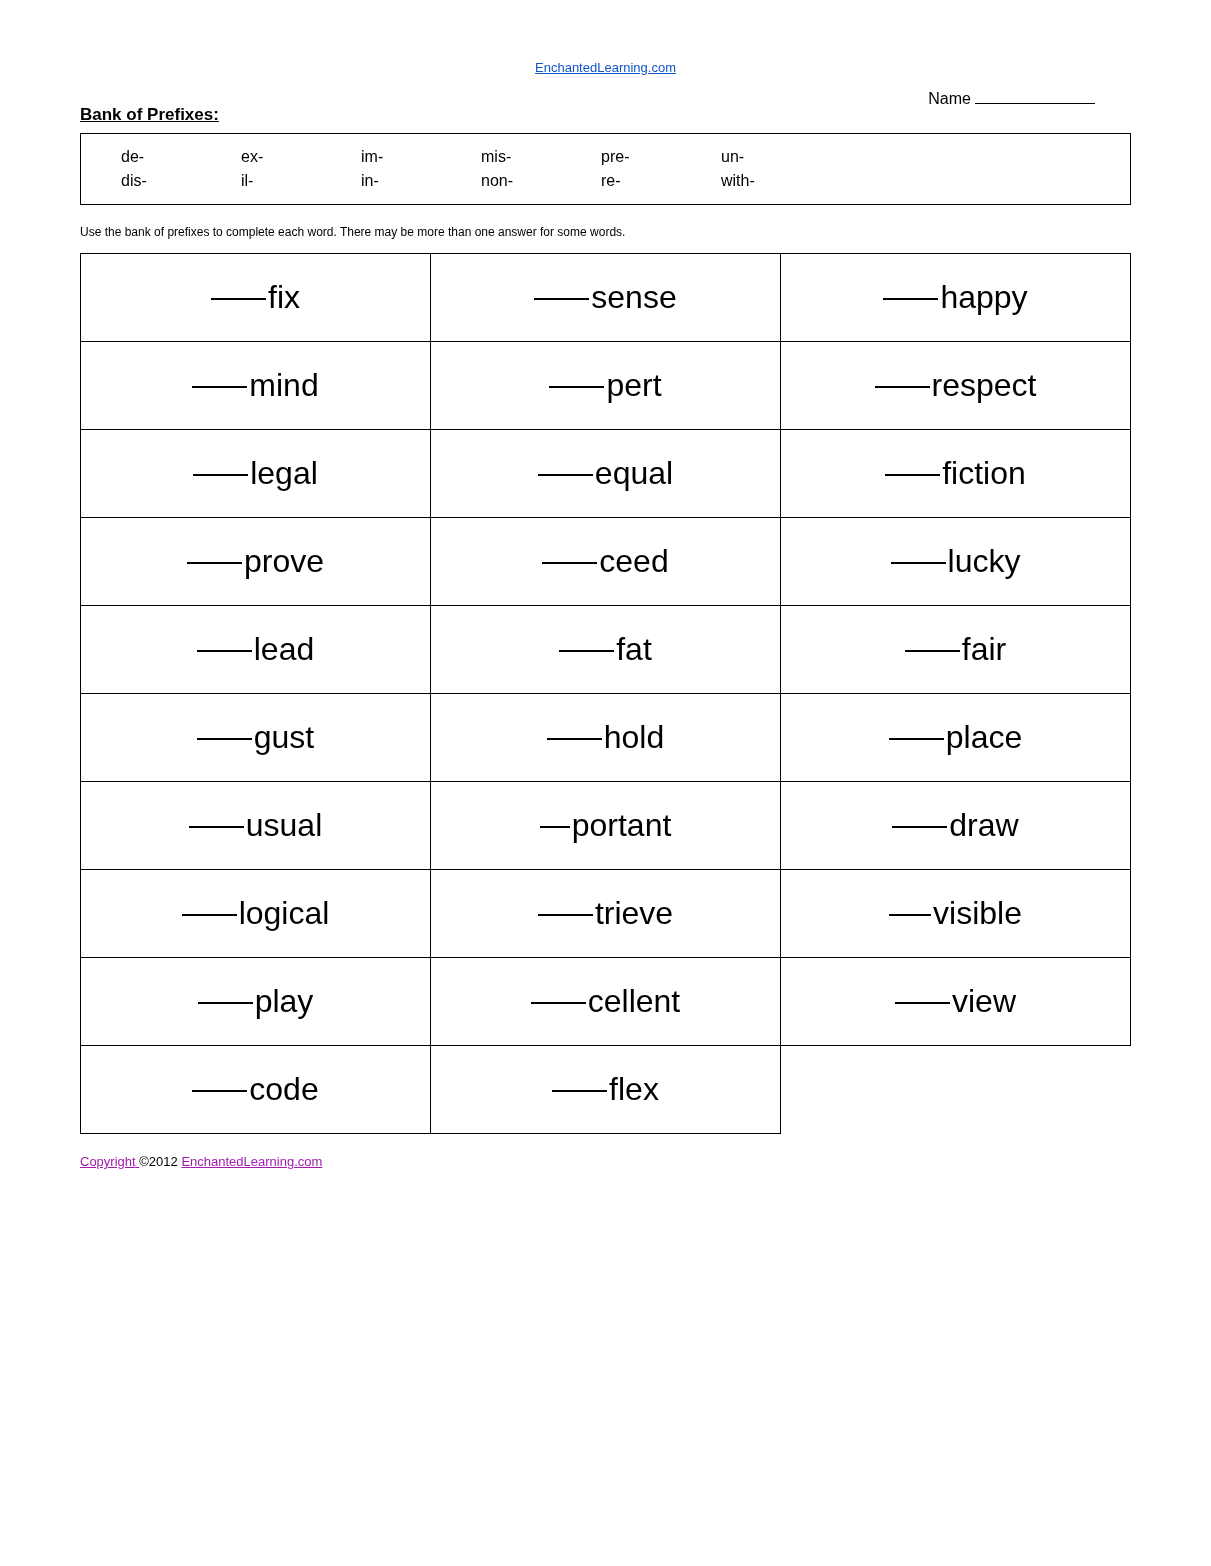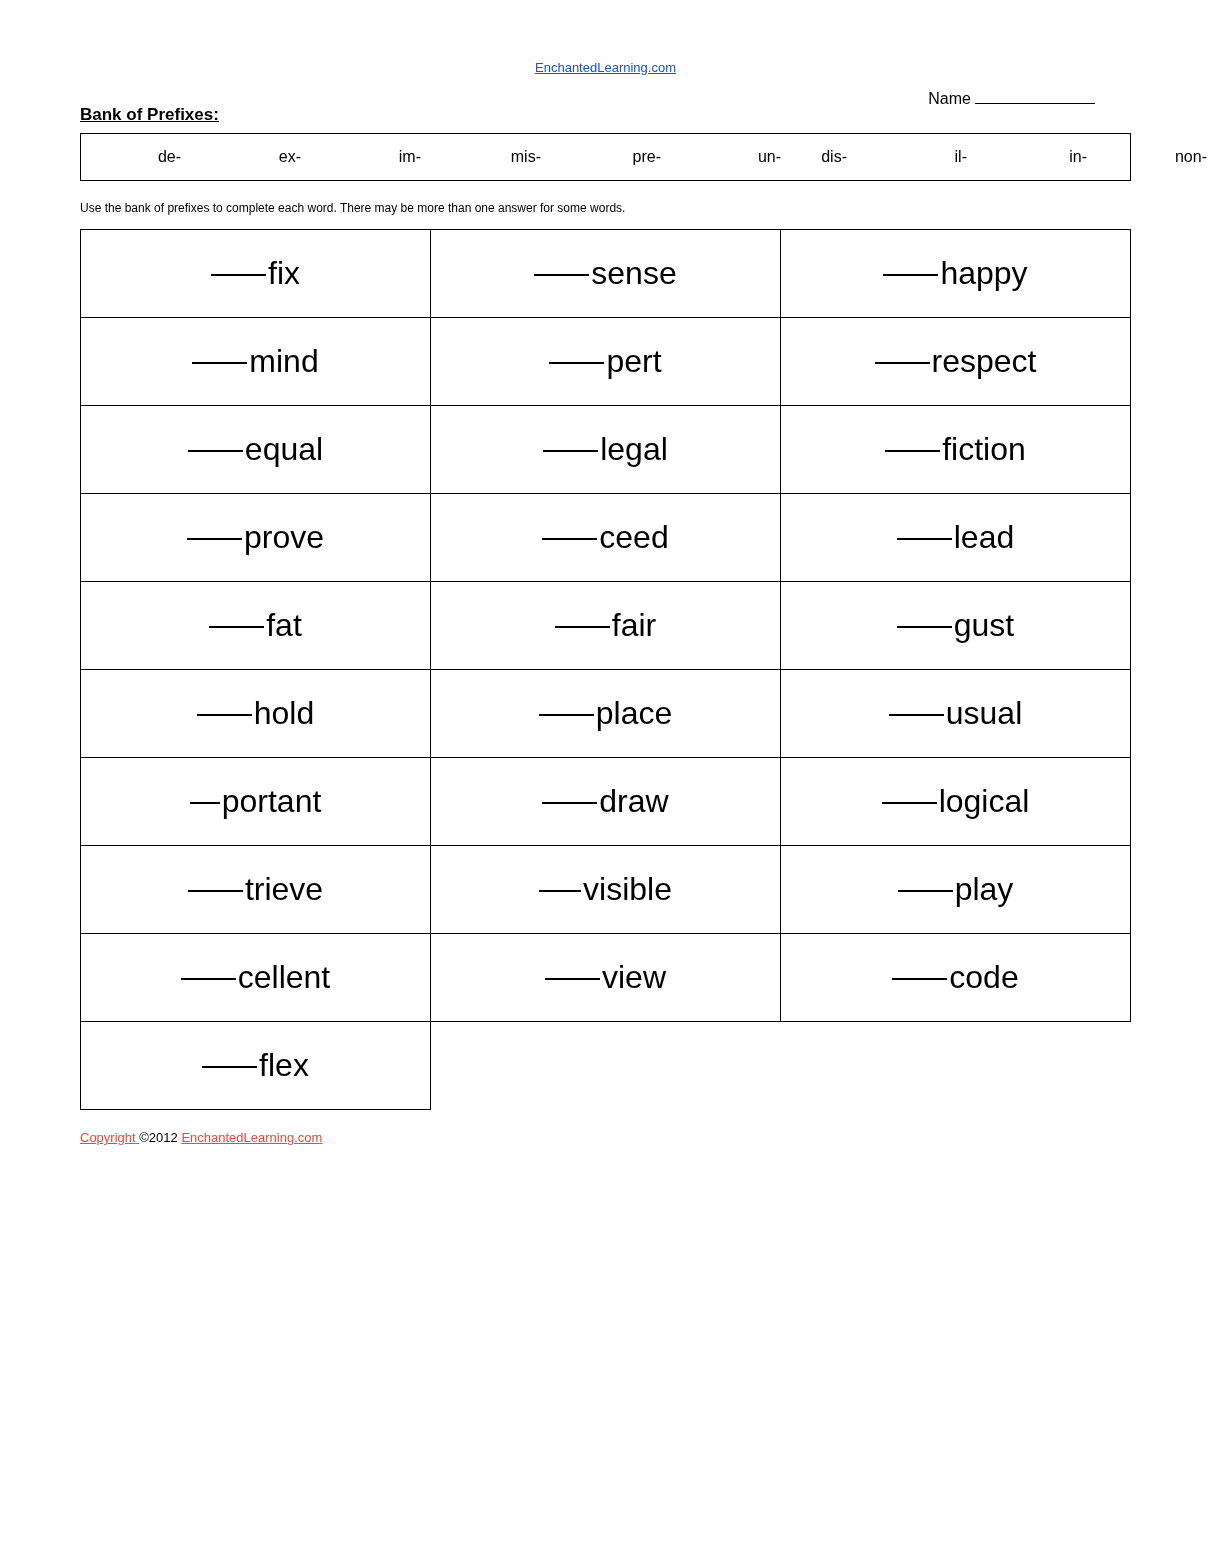--- a/index.html
+++ b/index.html
@@ -59,23 +59,22 @@
       font-size: 17px;
       font-weight: bold;
       margin-bottom: 8px;
       text-decoration: underline;
     }
 
     .bank-box {
       border: 1px solid #000;
       padding: 14px 40px;
       display: flex;
-      flex-direction: row;
+      flex-direction: column;
       gap: 6px;
-      text-align: right;
     }
 
     .bank-row {
       display: flex;
       gap: 60px;
       font-size: 16px;
     }
 
     .bank-item {
       min-width: 60px;
@@ -129,21 +128,21 @@
       font-size: 32px;
       font-family: 'Comic Sans MS', cursive, Arial, sans-serif;
     }
 
     .footer {
       margin-top: 20px;
       font-size: 13px;
     }
 
     .footer a {
-      color: #ef4444;
+      color: #a21caf;
     }
   </style>
 </head>
 <body>
 
 <div class="header">
   <a class="site-link" href="#">
     <span>EnchantedLearning.com</span>
   </a>
   <div class="name-field">
@@ -198,40 +197,44 @@
     <span class="word-blank"></span>
     <span class="word-text">pert</span>
   </div>
   <div class="word-cell">
     <span class="word-blank"></span>
     <span class="word-text">respect</span>
   </div>
 
   <div class="word-cell">
     <span class="word-blank"></span>
+    <span class="word-text">legal</span>
+  </div>
+  <div class="word-cell">
+    <span class="word-blank"></span>
     <span class="word-text">equal</span>
   </div>
   <div class="word-cell">
     <span class="word-blank"></span>
-    <span class="word-text">legal</span>
-  </div>
-  <div class="word-cell">
-    <span class="word-blank"></span>
     <span class="word-text">fiction</span>
   </div>
 
   <div class="word-cell">
     <span class="word-blank"></span>
     <span class="word-text">prove</span>
   </div>
   <div class="word-cell">
     <span class="word-blank"></span>
     <span class="word-text">ceed</span>
   </div>
 
+  <div class="word-cell">
+    <span class="word-blank"></span>
+    <span class="word-text">lucky</span>
+  </div>
   <div class="word-cell">
     <span class="word-blank"></span>
     <span class="word-text">lead</span>
   </div>
   <div class="word-cell">
     <span class="word-blank"></span>
     <span class="word-text">fat</span>
   </div>
 
   <div class="word-cell">

